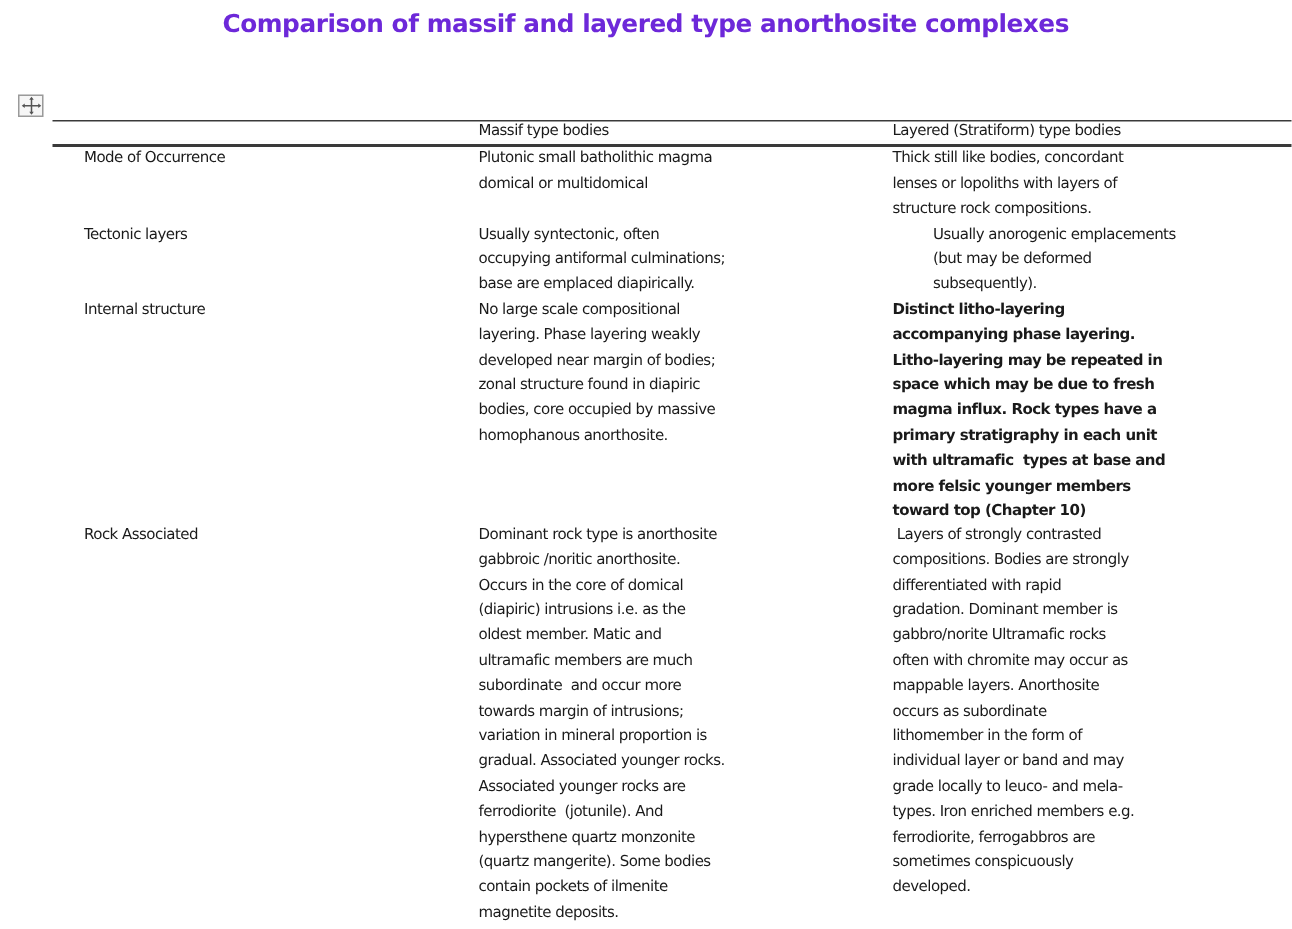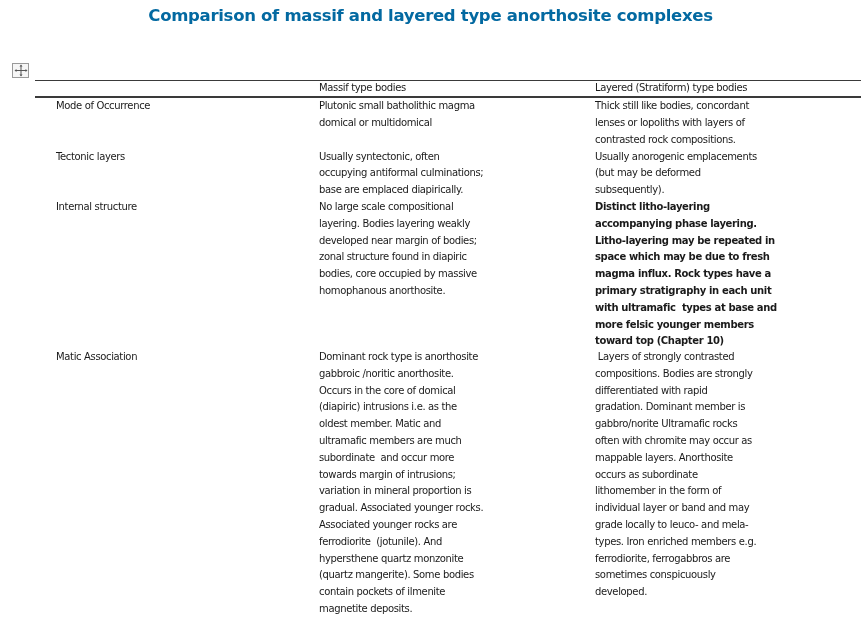--- a/index.html
+++ b/index.html
@@ -3,21 +3,21 @@
   <meta charset="utf-8">
   <style>
     html, body { margin: 0; padding: 0; background: #ffffff; }
     body {
       width: 861px; height: 619px; position: relative; overflow: hidden;
       font-family: "DejaVu Sans", sans-serif; color: #1a1a1a;
     }
     .title {
       position: absolute; left: 0; top: 6px; width: 861px; text-align: center;
       font-family: "DejaVu Sans", sans-serif; font-weight: bold; font-size: 16.5px;
-      letter-spacing: -0.3px; color: #0369a1;
+      letter-spacing: -0.3px; color: #6d28d9;
     }
     .move-handle {
       position: absolute; left: 12px; top: 63px; width: 17px; height: 15px;
       border: 1px solid #9a9a9a; background: #f6f6f6; box-sizing: border-box;
     }
     .move-handle svg { position: absolute; left: 1px; top: 0px; }
     .rule { position: absolute; left: 35px; width: 826px; background: #3a3a3a; }
     .rule.top { top: 80px; height: 1px; }
     .rule.head { top: 96px; height: 2px; }
     .cell {
@@ -54,54 +54,54 @@
     <div class="cell c1" style="top:80px;">Massif type bodies</div>
     <div class="cell c2" style="top:80px;">Layered (Stratiform) type bodies</div>
   </div>
 
   <div>
     <div class="cell c0" style="top:98px;">Mode of Occurrence</div>
     <div class="cell c1" style="top:98px;">Plutonic small batholithic magma
 domical or multidomical</div>
     <div class="cell c2" style="top:98px;">Thick still like bodies, concordant
 lenses or lopoliths with layers of
-contrasted rock compositions.</div>
+structure rock compositions.</div>
   </div>
 
   <div>
     <div class="cell c0" style="top:148.5px;">Tectonic layers</div>
     <div class="cell c1" style="top:148.5px;">Usually syntectonic, often
 occupying antiformal culminations;
 base are emplaced diapirically.</div>
-    <div class="cell c2" style="top:148.5px;">Usually anorogenic emplacements
+    <div class="cell c2" style="top:148.5px;margin-left:27px;">Usually anorogenic emplacements
 (but may be deformed
 subsequently).</div>
   </div>
 
   <div>
     <div class="cell c0" style="top:199px;">Internal structure</div>
     <div class="cell c1" style="top:199px;">No large scale compositional
-layering. Bodies layering weakly
+layering. Phase layering weakly
 developed near margin of bodies;
 zonal structure found in diapiric
 bodies, core occupied by massive
 homophanous anorthosite.</div>
     <div class="cell c2" style="top:199px;font-weight:bold;">Distinct litho-layering
 accompanying phase layering.
 Litho-layering may be repeated in
 space which may be due to fresh
 magma influx. Rock types have a
 primary stratigraphy in each unit
 with ultramafic  types at base and
 more felsic younger members
 toward top (Chapter 10)</div>
   </div>
 
   <div>
-    <div class="cell c0" style="top:349px;">Matic Association</div>
+    <div class="cell c0" style="top:349px;">Rock Associated</div>
     <div class="cell c1" style="top:349px;">Dominant rock type is anorthosite
 gabbroic /noritic anorthosite.
 Occurs in the core of domical
 (diapiric) intrusions i.e. as the
 oldest member. Matic and
 ultramafic members are much
 subordinate  and occur more
 towards margin of intrusions;
 variation in mineral proportion is
 gradual. Associated younger rocks.

